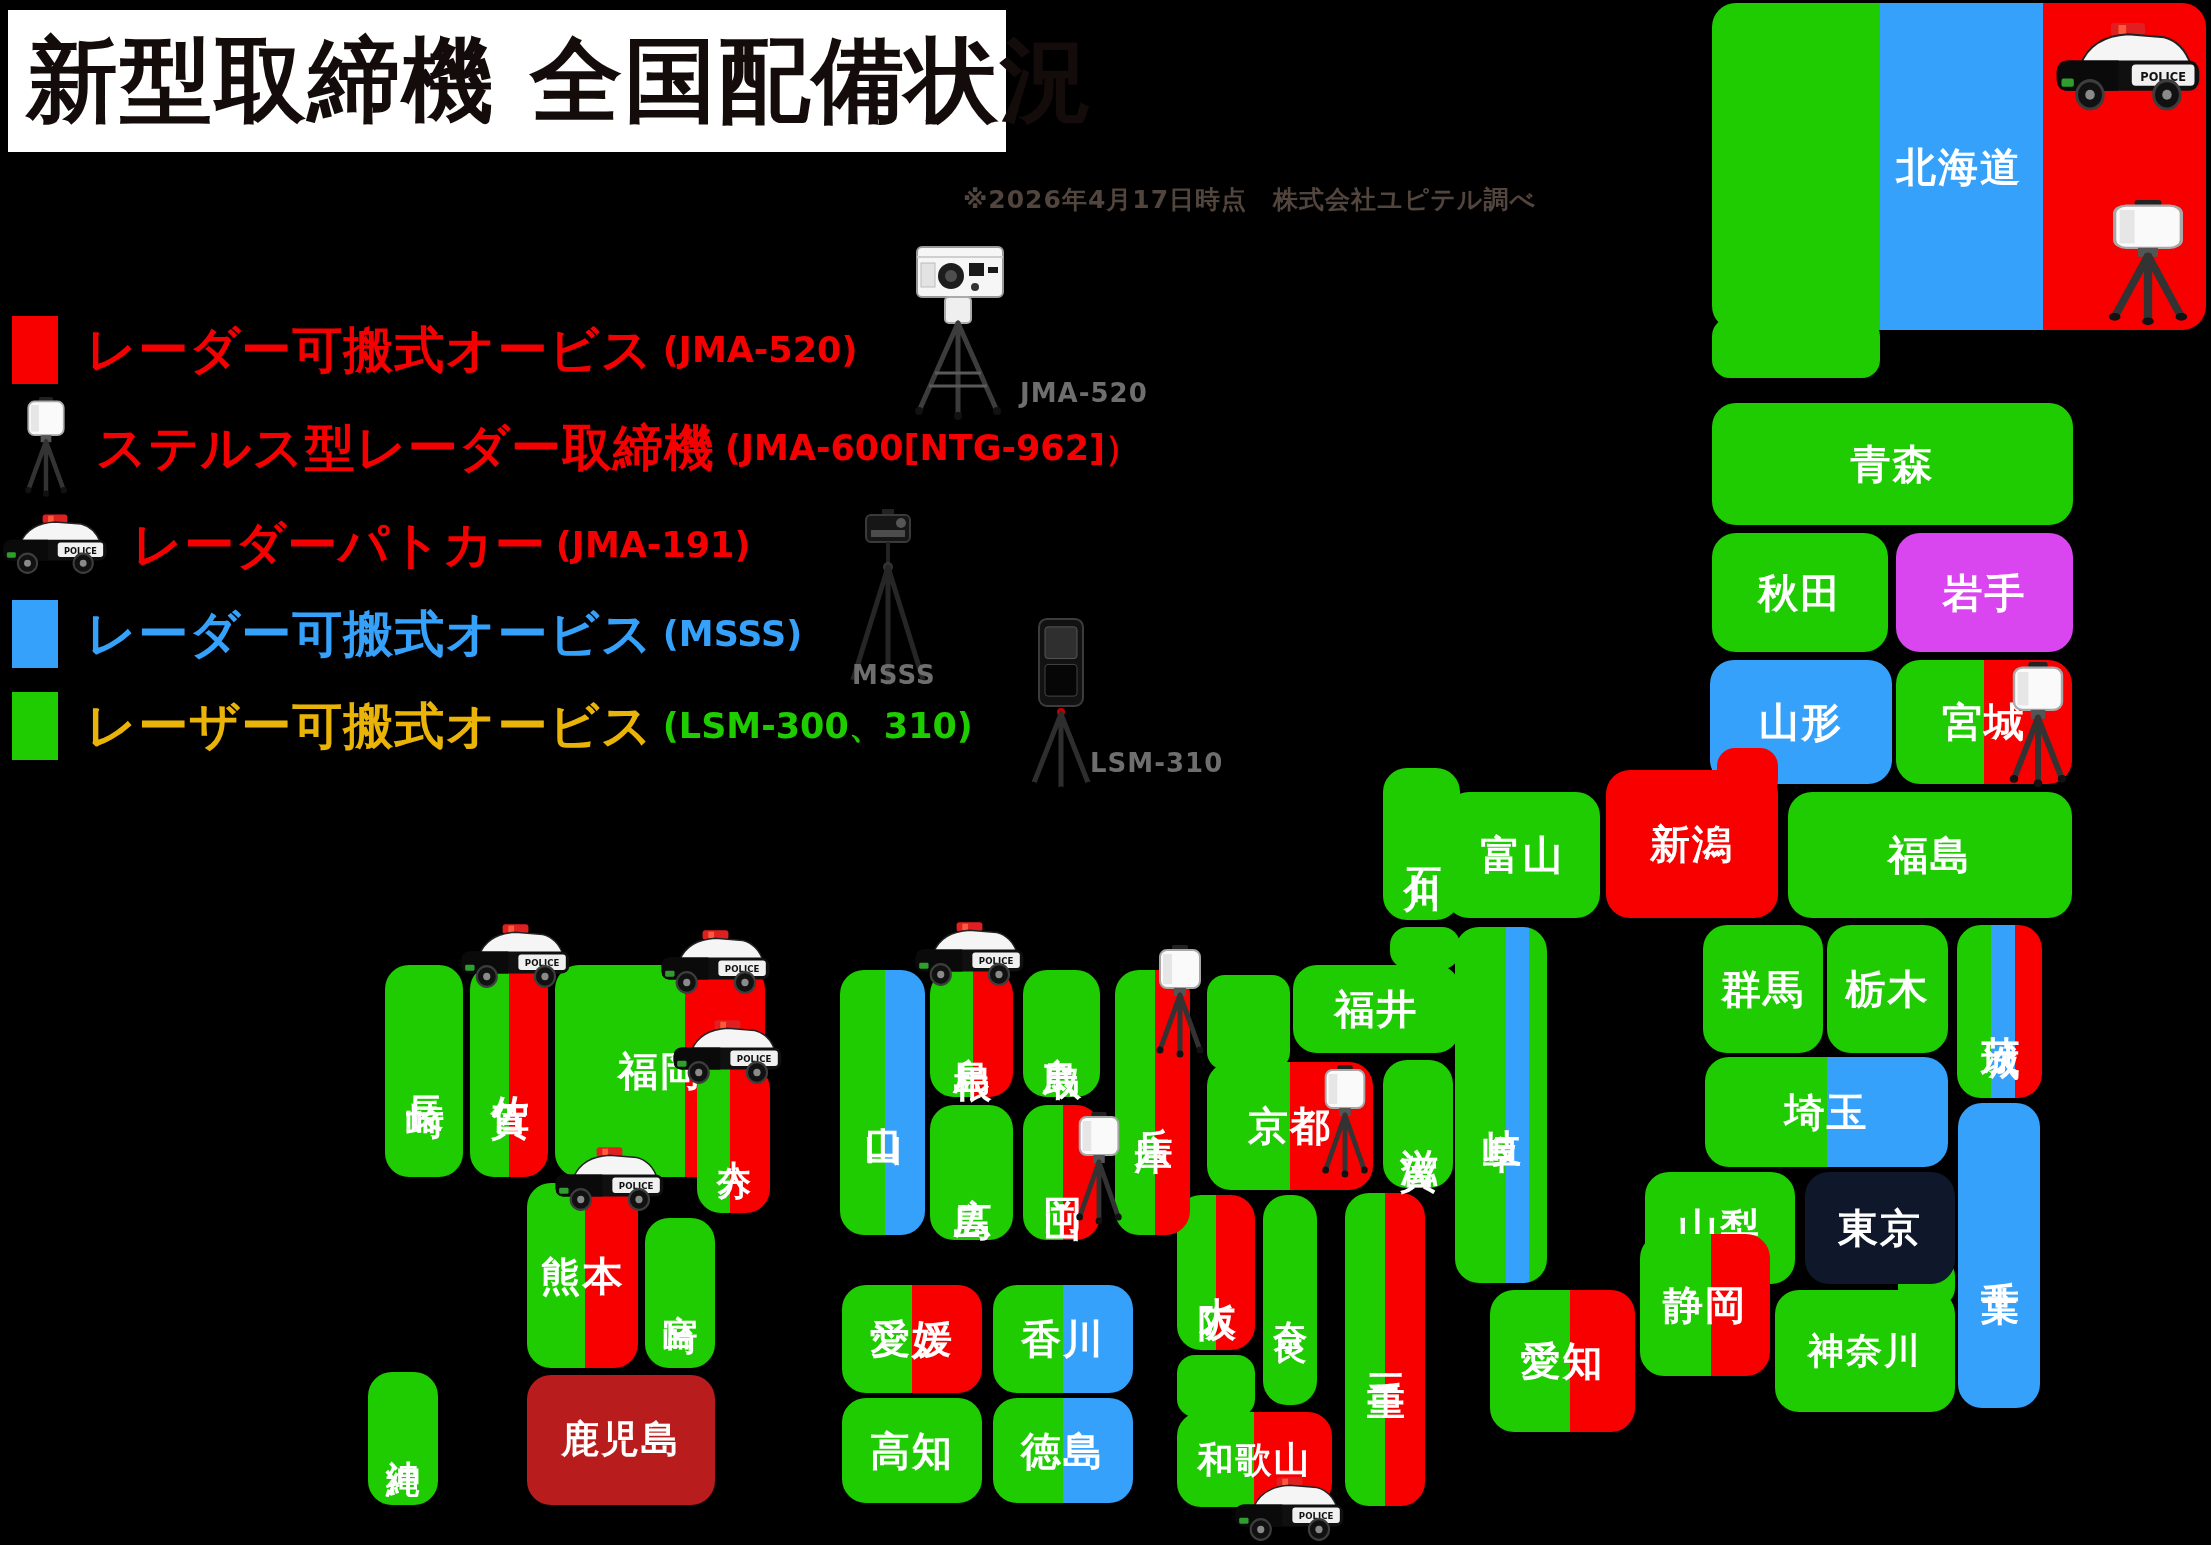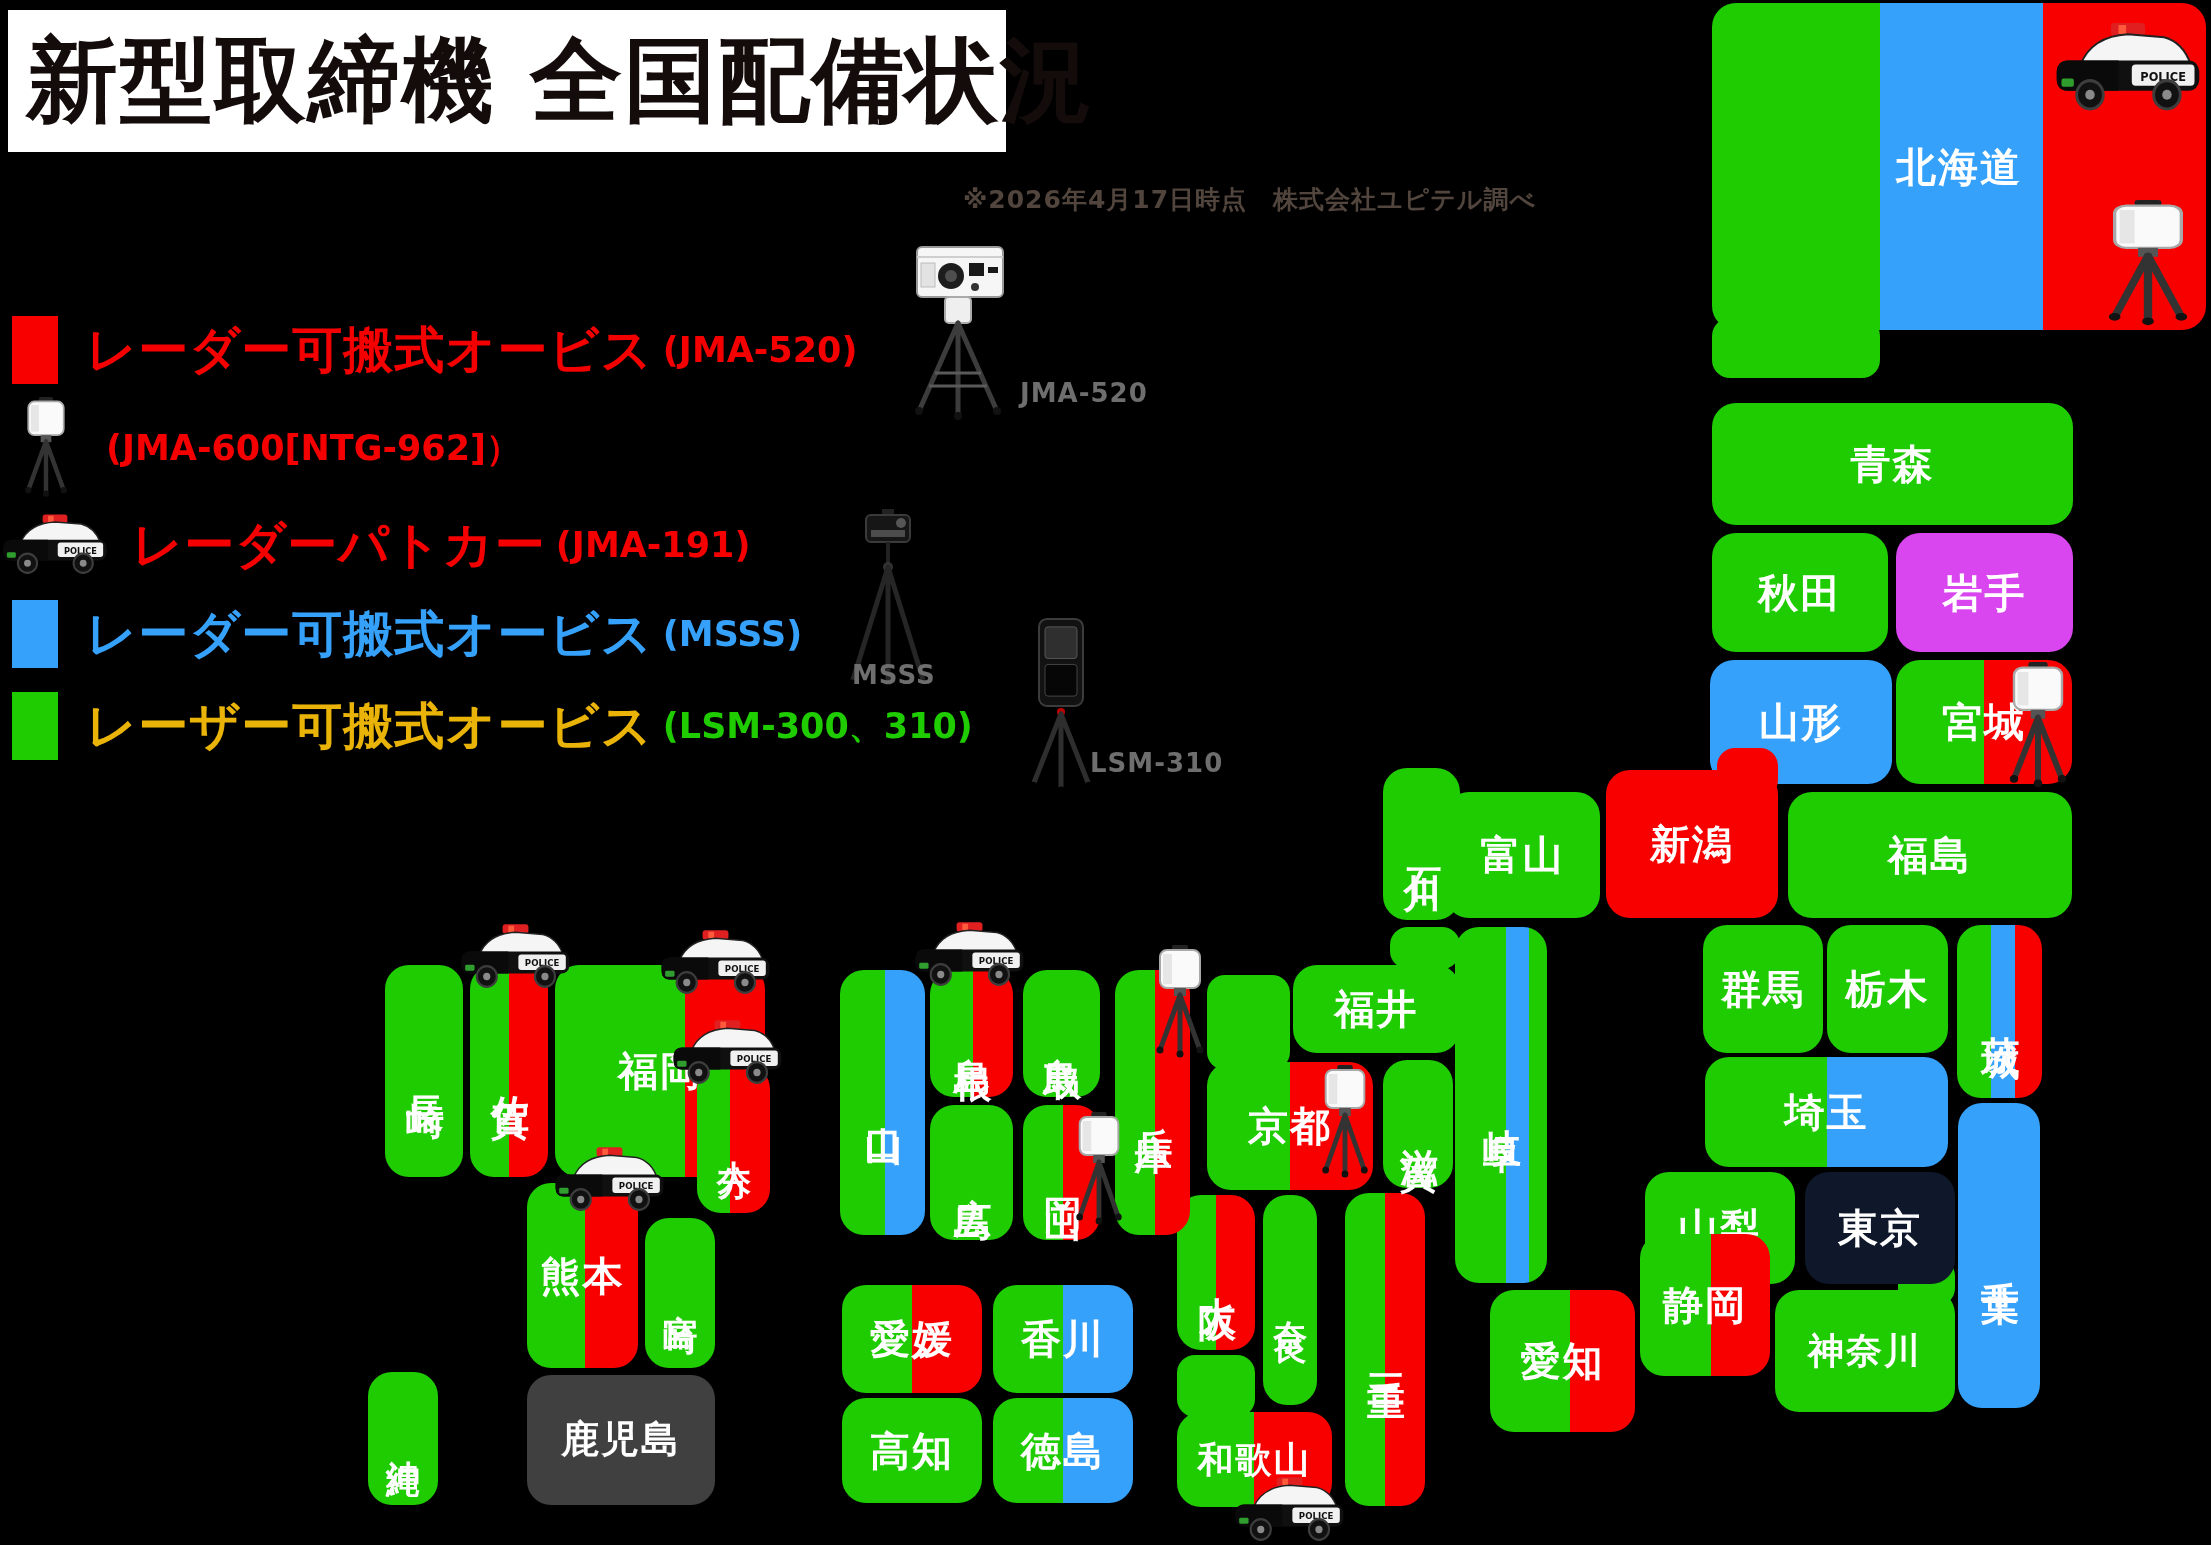--- a/index.html
+++ b/index.html
@@ -106,20 +106,21 @@
 
   <div class="legend-row" style="left:12px;top:312px;height:76px;">
     <span class="swatch" style="background:#f80000;"></span>
     <span class="legend-label" style="color:#f40000;">レーダー可搬式オービス</span>
     <span class="legend-model" style="color:#f40000;">(JMA-520)</span>
   </div>
   <div class="legend-row" style="left:18px;top:396px;height:104px;">
     <svg class="legend-icon" width="56" height="102" viewBox="0 0 60 115">
         <use href="#sym-stealth"></use>
       </svg>
+    <span class="legend-label" style="color:#f40000;">ステルス型レーダー取締機</span>
     <span class="legend-model" style="color:#f40000;">(JMA-600[NTG-962]）</span>
   </div>
   <div class="legend-row" style="left:0px;top:505px;height:80px;">
     <svg class="legend-icon" width="110" height="66" viewBox="0 0 160 95">
         <use href="#sym-police-car"></use>
       </svg>
     <span class="legend-label" style="color:#f40000;">レーダーパトカー</span>
     <span class="legend-model" style="color:#f40000;">(JMA-191)</span>
   </div>
   <div class="legend-row" style="left:12px;top:596px;height:76px;">
@@ -265,21 +266,21 @@
       </div>
       <div class="pref" style="left: 385px; top: 965px; width: 78px; height: 212px; background: rgb(31, 204, 1);">
         <span class="plabel vert">長崎</span>
       </div>
       <div class="pref" style="left: 527px; top: 1183px; width: 111px; height: 185px; background: linear-gradient(90deg, rgb(31, 204, 1) 0%, rgb(31, 204, 1) 52%, rgb(248, 0, 0) 52%, rgb(248, 0, 0) 100%);">
         <span class="plabel">熊本</span>
       </div>
       <div class="pref" style="left: 645px; top: 1218px; width: 70px; height: 150px; background: rgb(31, 204, 1);">
         <span class="plabel vert" style="font-size: 34px;">宮崎</span>
       </div>
-      <div class="pref" style="left: 527px; top: 1375px; width: 188px; height: 130px; background: #404040;">
+      <div class="pref" style="left: 527px; top: 1375px; width: 188px; height: 130px; background: #b91c1c;">
         <span class="plabel" style="font-size: 38px;">鹿児島</span>
       </div>
       <div class="pref" style="left: 368px; top: 1372px; width: 70px; height: 133px; background: rgb(31, 204, 1);">
         <span class="plabel vert" style="font-size: 34px;">沖縄</span>
       </div>
       <svg class="micon" viewBox="0 0 160 95" preserveAspectRatio="none" style="left: 2052px; top: 20px; width: 152px; height: 96px;">
         <use href="#sym-police-car"></use>
       </svg>
       <svg class="micon" viewBox="0 0 60 115" preserveAspectRatio="none" style="left: 2098px; top: 200px; width: 100px; height: 128px;">
         <use href="#sym-stealth"></use>

